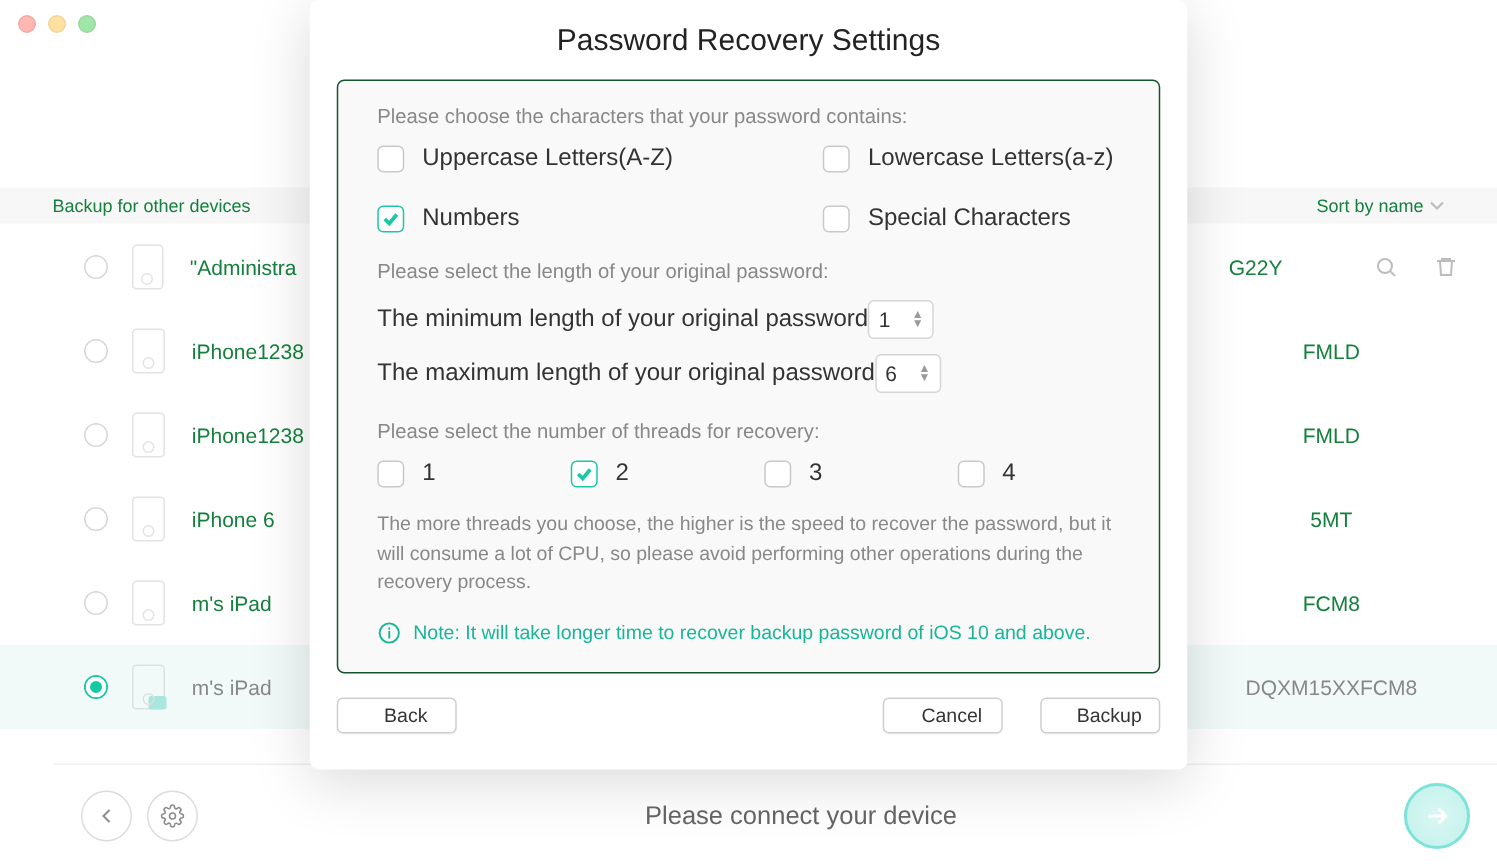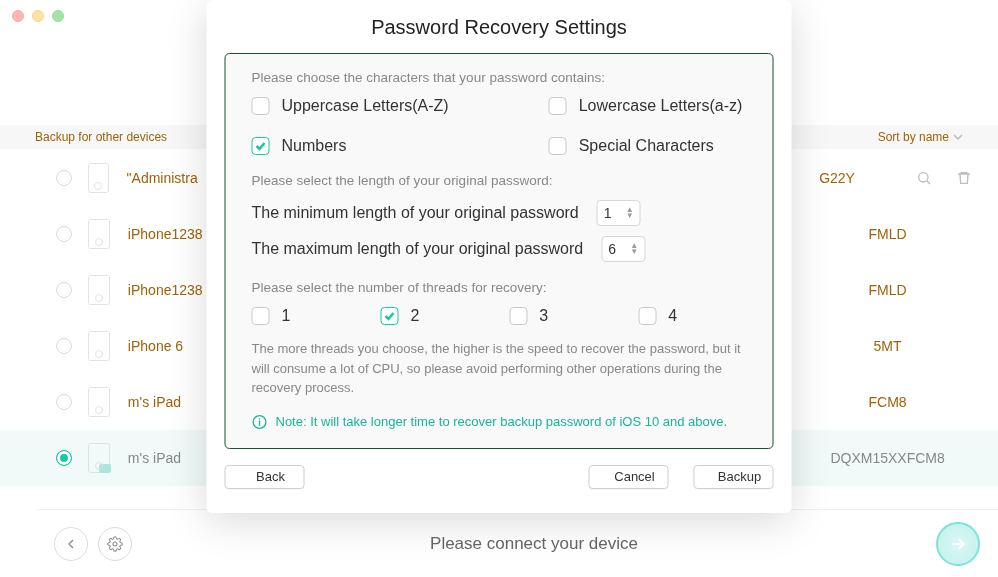--- a/index.html
+++ b/index.html
@@ -22,21 +22,21 @@
 .radio { width:16px; height:16px; border-radius:50%; border:1.5px solid #d8d8d8; margin-right:16px; flex:0 0 auto; }
 .device-icon { width:22px; height:30px; border:1.5px solid #d0d0d0; border-radius:3px; margin-right:18px; position:relative; opacity:.6; }
 .device-icon::after { content:""; position:absolute; bottom:2px; left:50%; transform:translateX(-50%); width:6px; height:6px; border:1px solid #d0d0d0; border-radius:50%; }
 .row-name { width:200px; white-space:nowrap; overflow:hidden; text-overflow:ellipsis; }
 .row-size { width:170px; text-align:center; }
 .row-date { width:170px; text-align:center; }
 .row-os   { width:140px; text-align:center; }
 .row-code { width:170px; text-align:center; }
 .row-actions { flex:1; display:flex; justify-content:flex-end; gap:24px; padding-right:26px; color:#bdbdbd; }
 .row-actions svg { width:16px; height:16px; }
-.dimmed { color:#a16207; }
+.dimmed { color:#15803d; }
 
 .footer { position:absolute; left:0; right:0; bottom:0; height:68px; display:flex; align-items:center; justify-content:space-between; padding:0 18px; border-top:1px solid #f0f0f0;margin-left:36px; }
 .footer-left { display:flex; gap:10px; }
 .circle-btn { width:34px; height:34px; border-radius:50%; border:1.5px solid #dcdcdc; background:#fff; display:flex; align-items:center; justify-content:center; color:#8c8c8c; cursor:pointer; }
 .circle-btn svg { width:16px; height:16px; }
 .footer-msg { font-size:17px; color:#666; }
 .next-btn { width:44px; height:44px; border-radius:50%; border:2px solid #7de3d9; background: radial-gradient(circle, #d9f7f3 0%, #c9f3ee 70%); display:flex; align-items:center; justify-content:center; cursor:pointer; }
 .next-btn svg { width:20px; height:20px; stroke:#fff; }
 
 
@@ -46,21 +46,21 @@
 .section-label { font-size:13.5px; color:#888; margin-bottom:12px; }
 .section-label.mt { margin-top:18px; }
 .checks { display:flex; gap:100px; flex-wrap:wrap; }
 .checks .col { display:flex; flex-direction:column; gap:22px; }
 .check { display:flex; align-items:center; gap:12px; font-size:16px; color:#333; cursor:pointer; }
 .cbox { width:18px; height:18px; border:1.5px solid #c9c9c9; border-radius:4px; background:#fff; display:flex; align-items:center; justify-content:center; }
 .cbox.checked { border-color:#19c8a7; }
 .cbox.checked svg { display:block; }
 .cbox svg { display:none; width:12px; height:12px; stroke:#19c8a7; stroke-width:2.5; fill:none; }
 
-.length-row { display:flex; align-items:center; gap:18px; font-size:16px; color:#333; margin-top:10px; }
+.length-row { display:flex; align-items:center; font-size:16px; color:#333; margin-top:10px; }
 .length-row:first-of-type { margin-top:10px; }
 .stepper { width:44px; height:26px; border:1px solid #d6d6d6; border-radius:4px; background:#fff; display:flex; align-items:center; justify-content:space-between; padding:0 6px; font-size:14px; color:#333; cursor:pointer; }
 .stepper .arrows { display:flex; flex-direction:column; gap:0; line-height:6px; font-size:8px; color:#9a9a9a; }
 
 .threads { display:flex; gap:90px; margin-top:6px; }
 
 .hint { font-size:13px; color:#888; line-height:1.5; margin-top:14px; }
 .note { display:flex; align-items:center; gap:8px; font-size:13px; color:#17b697; margin-top:16px; }
 .note svg { width:16px; height:16px; stroke:#17b697; fill:none; stroke-width:1.6; }
 

